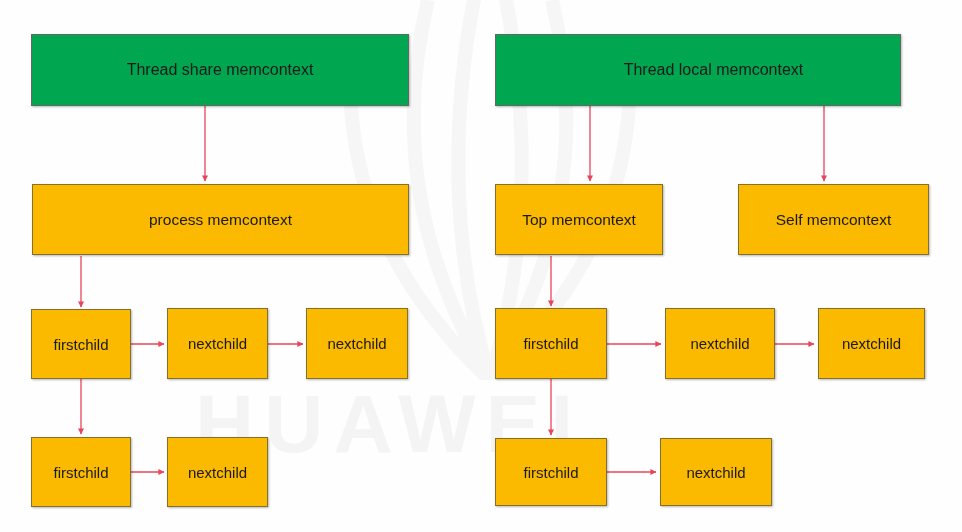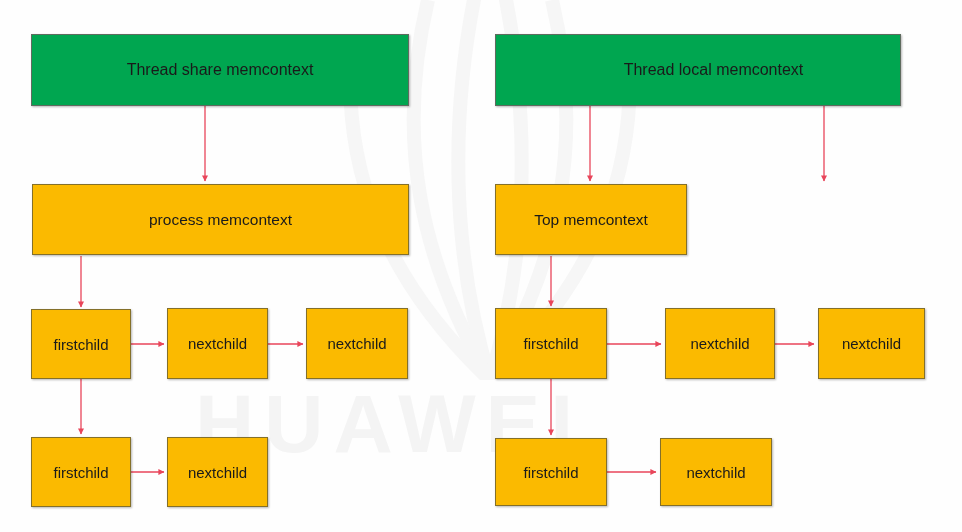--- a/index.html
+++ b/index.html
@@ -145,22 +145,25 @@
     <span>firstchild</span>
   </div>
   <div class="node orange lvl3" style="left:167px; top:437px; width:101px; height:70px;">
     <span>nextchild</span>
   </div>
 
   <div class="node green" style="left:495px; top:34px;  width:406px; height:72px;padding-left:31px;">
     <span>Thread local memcontext</span>
   </div>
 
-  <div class="node orange lvl2" style="left:495px; top:184px; width:192px; height:71px;">
+  <div class="node orange lvl2" style="left:495px; top:184px; width:168px; height:71px;">
     <span>Top memcontext</span>
+  </div>
+  <div class="node orange lvl2" style="left:738px; top:184px; width:191px; height:71px;">
+    <span>Self memcontext</span>
   </div>
 
   <div class="node orange lvl3" style="left:495px; top:308px; width:112px; height:71px;">
     <span>firstchild</span>
   </div>
   <div class="node orange lvl3" style="left:665px; top:308px; width:110px; height:71px;">
     <span>nextchild</span>
   </div>
   <div class="node orange lvl3" style="left:818px; top:308px; width:107px; height:71px;">
     <span>nextchild</span>

